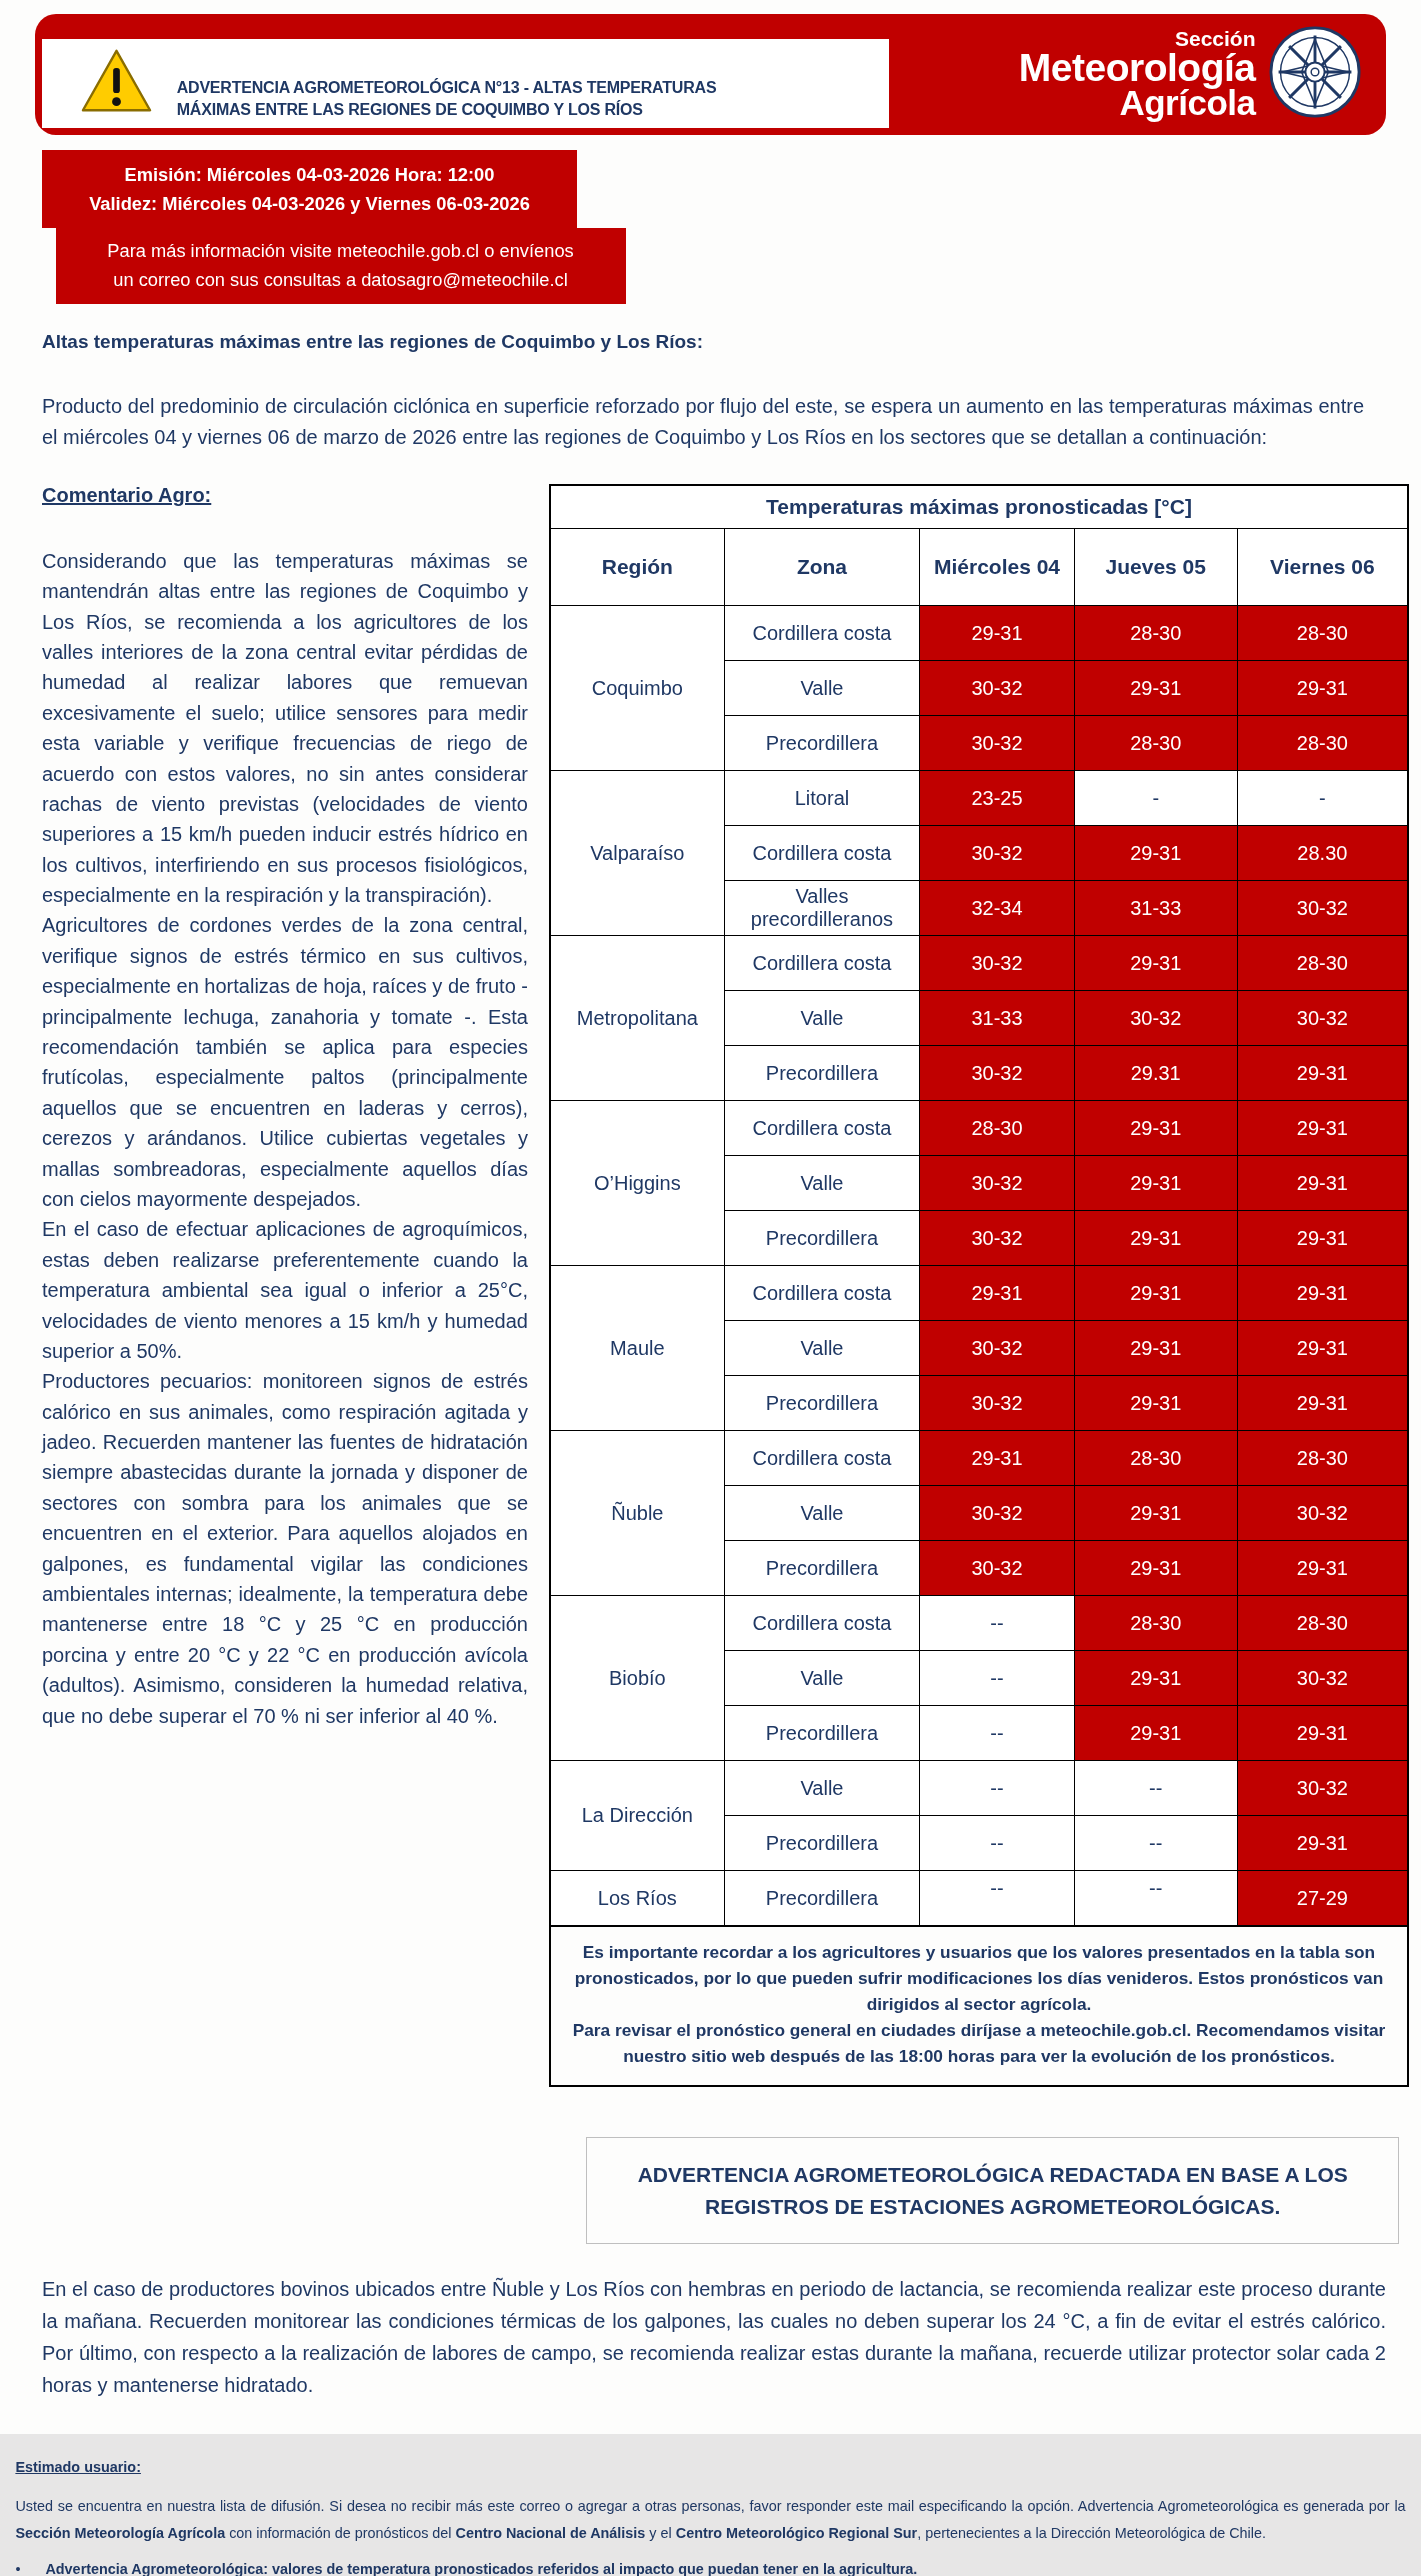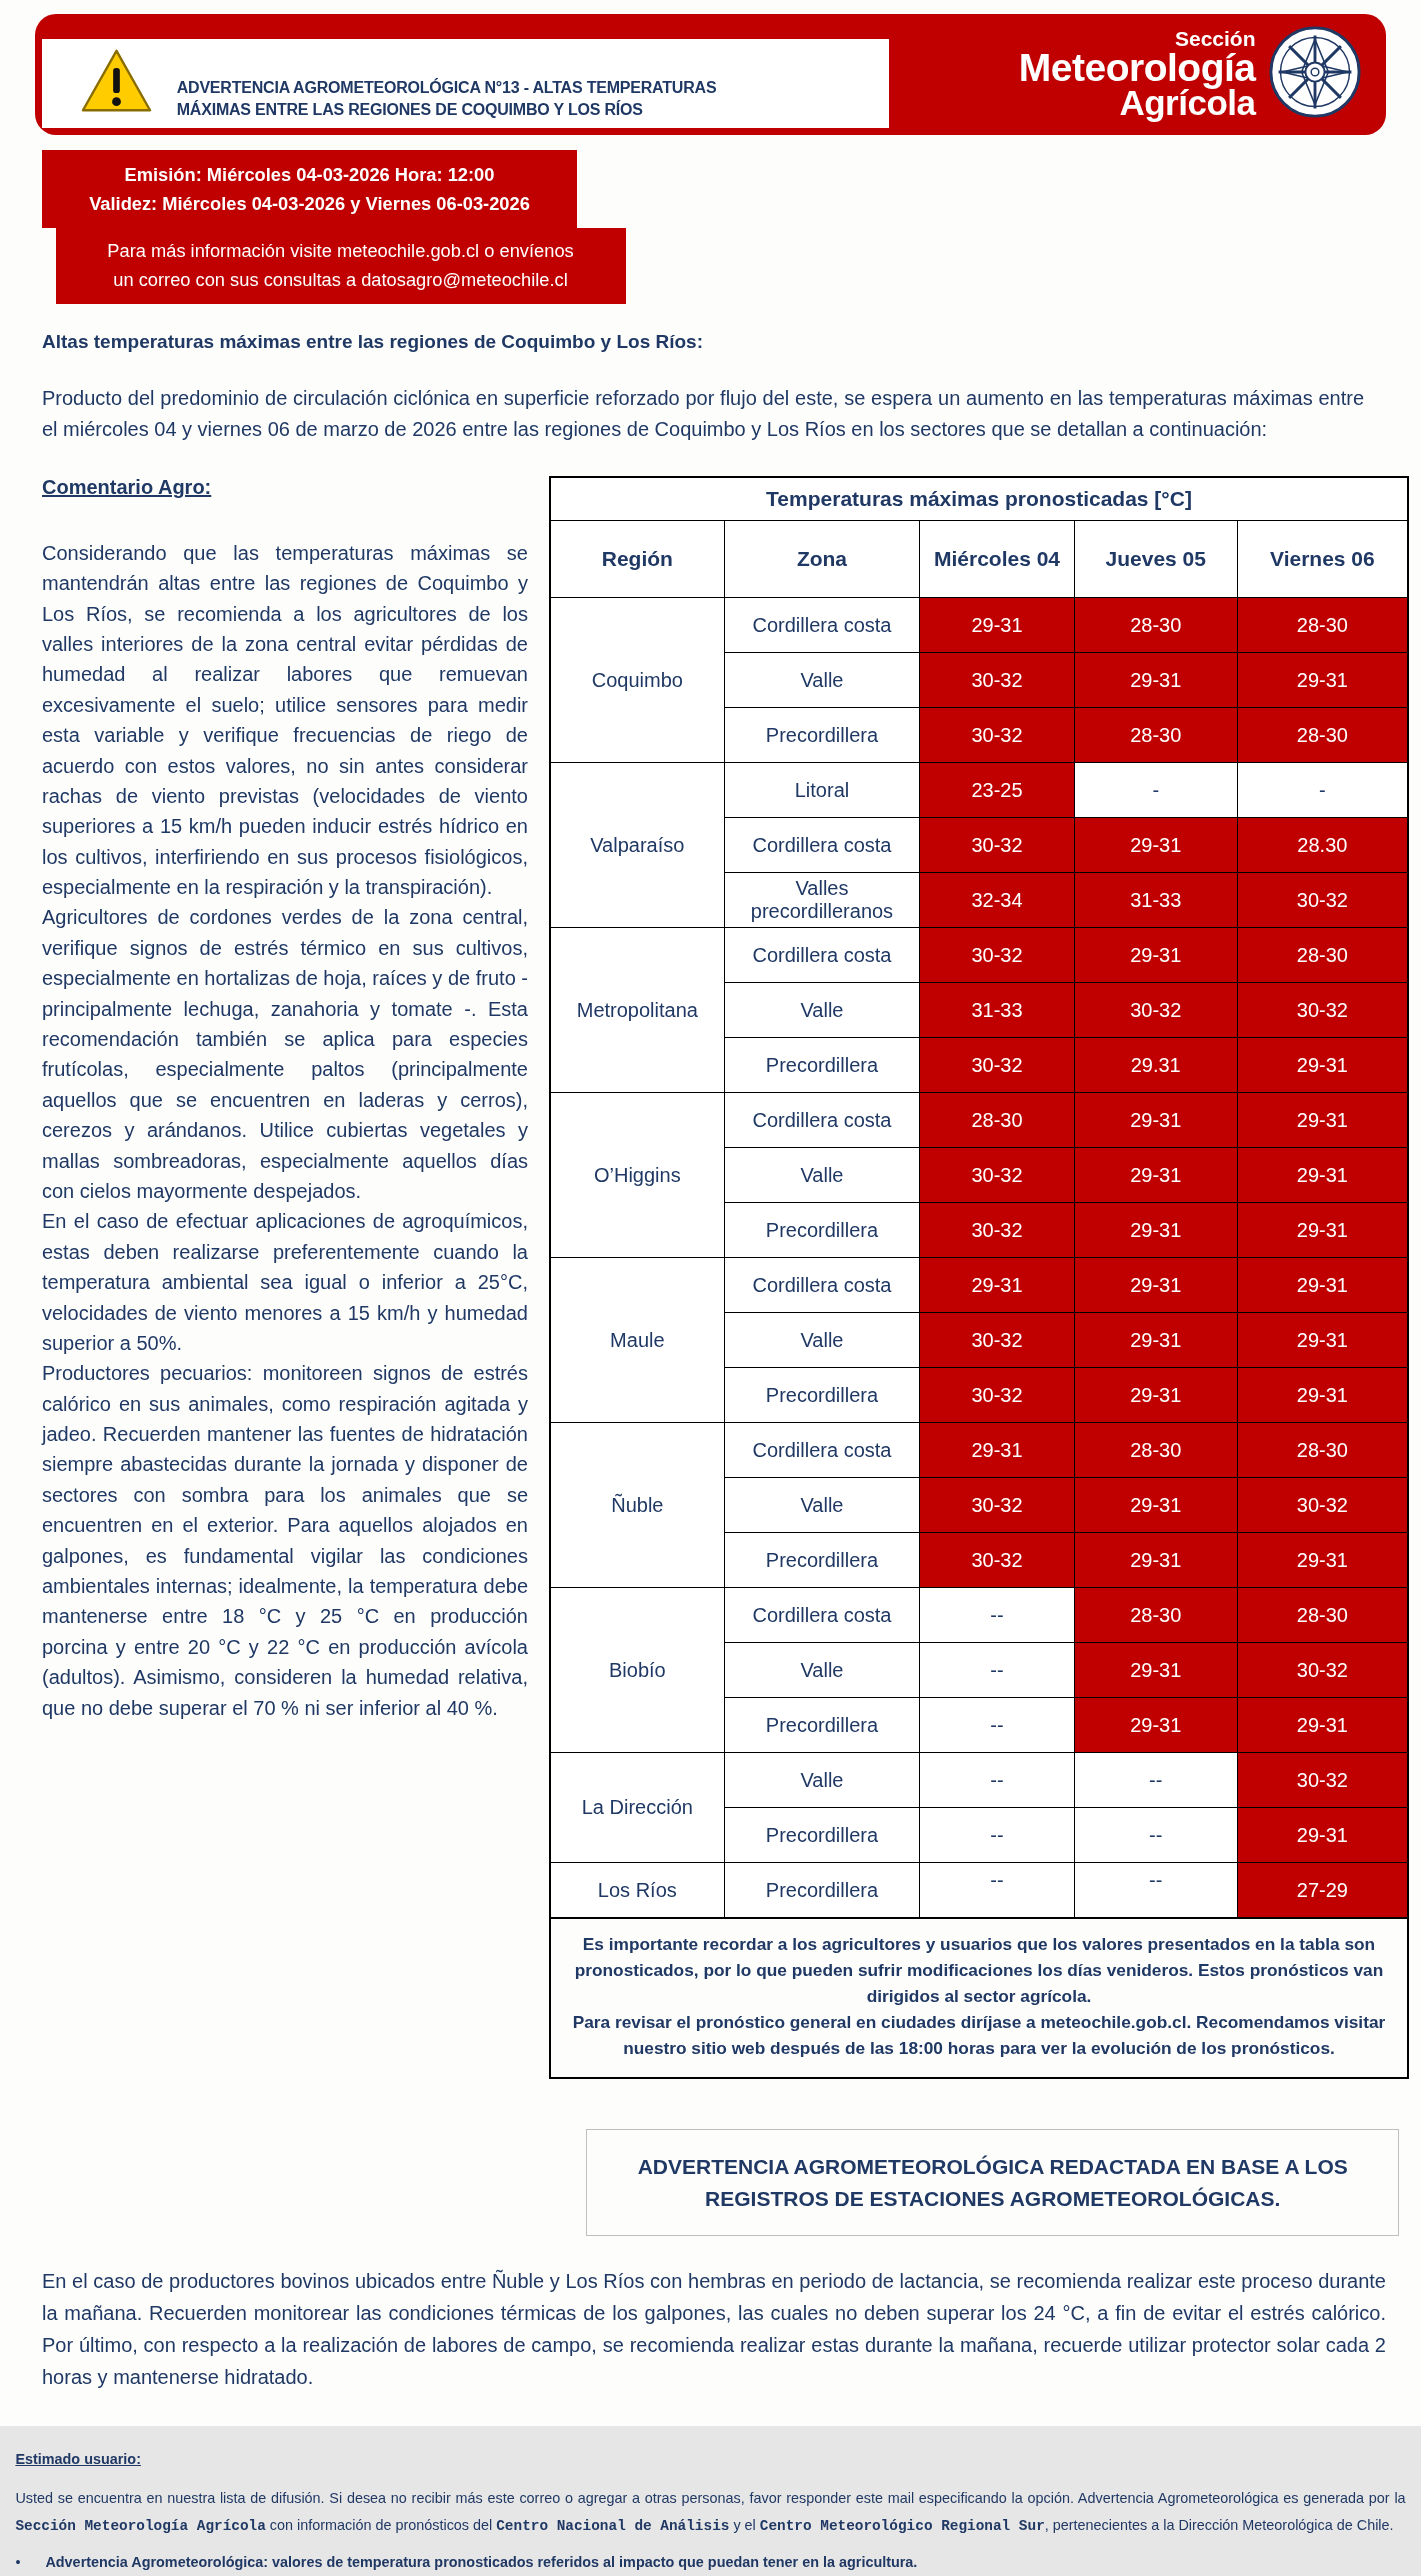--- a/index.html
+++ b/index.html
@@ -47,21 +47,21 @@
   .red-divider { background:#c00000; width:8.7px; margin-left:auto; }
   .contact-box {
     background:#c00000; color:#ffffff;
     font-size:18.3px; line-height:1.55; text-align:center;
     padding:9.6px 19px; width:570px; margin-left:13.5px;
   }
 
   
   .intro { padding:27px 57px 0 42px; }
   .intro-heading { font-weight:bold; font-size:19px; color:#1f3864; }
-  .intro-para { margin-top:30px; font-size:20px; line-height:1.55; text-align:justify; color:#1f3864; }
+  .intro-para { margin-top:38px; font-size:20px; line-height:1.55; text-align:justify; color:#1f3864; }
 
   
   .columns { display:flex; padding:31px 12px 0 42px; gap:21px; }
   .left-col { flex:0 0 486px; }
   .coment-heading { font-weight:bold; font-size:20px; text-decoration:underline; margin-bottom:39px; }
   .coment-text p { font-size:20px; line-height:1.52; text-align:justify; }
 
   .right-col { flex:1; }
   table.forecast { border-collapse:collapse; width:100%; border:2.9px solid #000; }
   table.forecast td, table.forecast th { border:1.9px solid #000; }
@@ -89,21 +89,21 @@
     background:#fdfdfc;
   }
 
   
   .bottom-para { padding:29px 35px 0 42px; font-size:20px; line-height:1.6; text-align:justify; color:#1f3864; }
 
   
   .footer { margin-top:33px; background:#e7e6e6; padding:25px 15.4px 23px 15.4px; color:#1f3864; }
   .footer-greeting { font-weight:bold; font-size:14.4px; text-decoration:underline; margin-bottom:17.3px; }
   .footer-body { font-size:14.4px; line-height:1.9; text-align:justify; }
-  .footer-body b { font-weight:bold;font-family:Liberation Mono, monospace; }
+  .footer-body b { font-weight:bold; }
   .footer-bullet { font-weight:bold; font-size:14.4px; margin-top:13.5px; display:flex; gap:25px; }
   .footer-bullet .dot { font-weight:normal; }
   .bottom-bar {
     background:#c00000; height:48px; display:flex; align-items:center; justify-content:center;
     color:#ffffff; font-weight:bold; font-size:14.4px;
   }
 </style>
 </head>
 <body>
 

